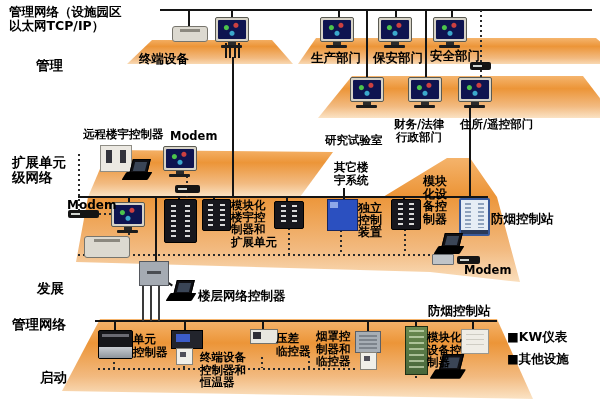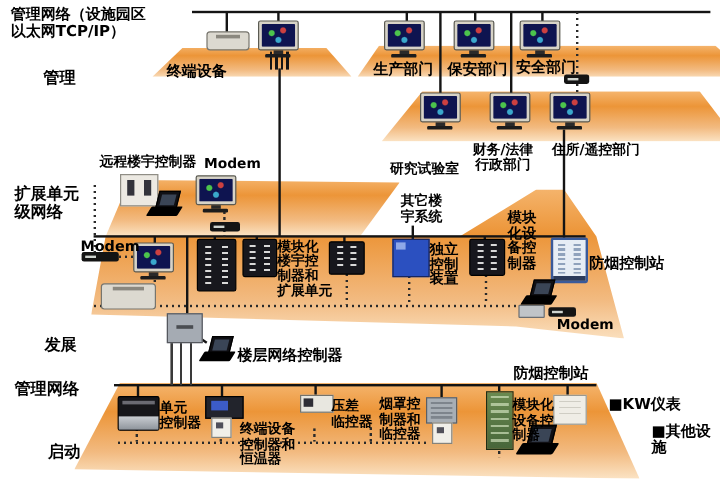--- a/index.html
+++ b/index.html
@@ -294,15 +294,15 @@
 临控器</div>
   <div class="lbl fs12" style="left:316px;top:330px;">烟罩控
 制器和
 临控器</div>
   <div class="lbl fs12" style="left:427px;top:331px;">模块化
 设备控
 制器</div>
   <div class="lbl fs13" style="left:428px;top:304px;">防烟控制站</div>
 
   <div class="lbl fs13" style="left:507px;top:330px;">■KW仪表</div>
-  <div class="lbl fs13" style="left:507px;top:352px;margin-left:36px;">■其他设施</div>
+  <div class="lbl fs13" style="left:507px;top:352px;">■其他设施</div>
 
 </div>
 
 </body></html>

